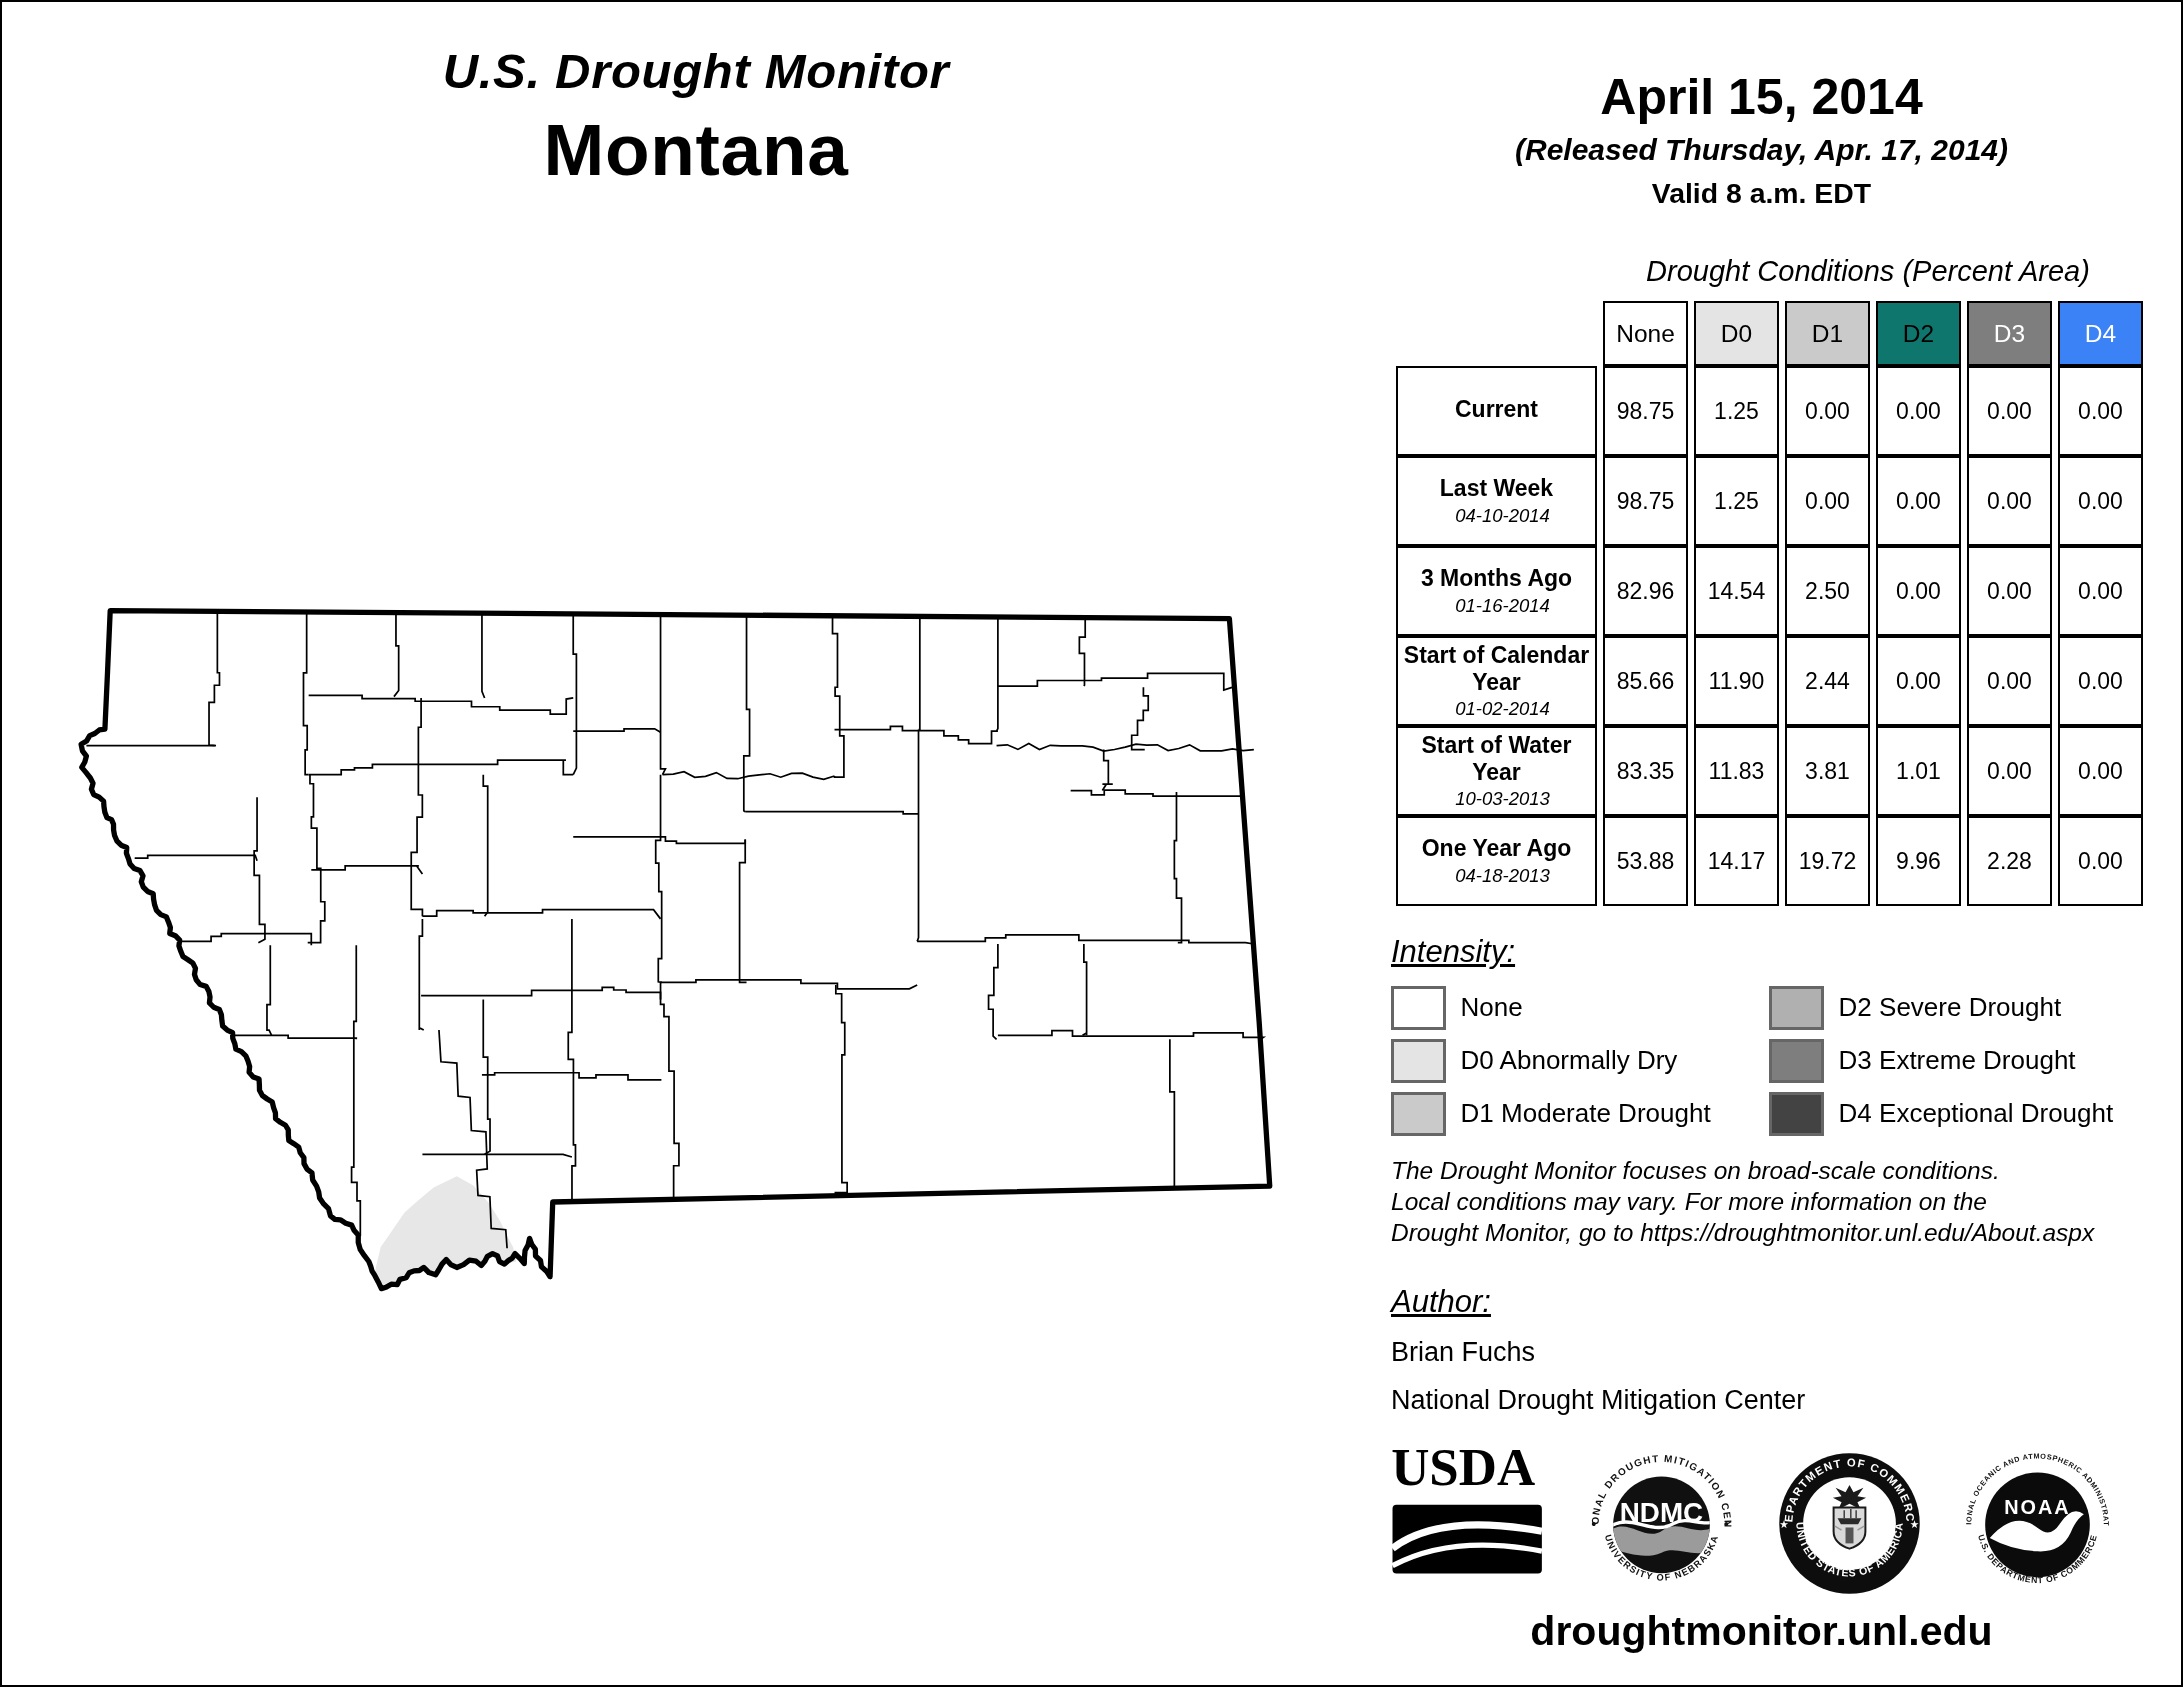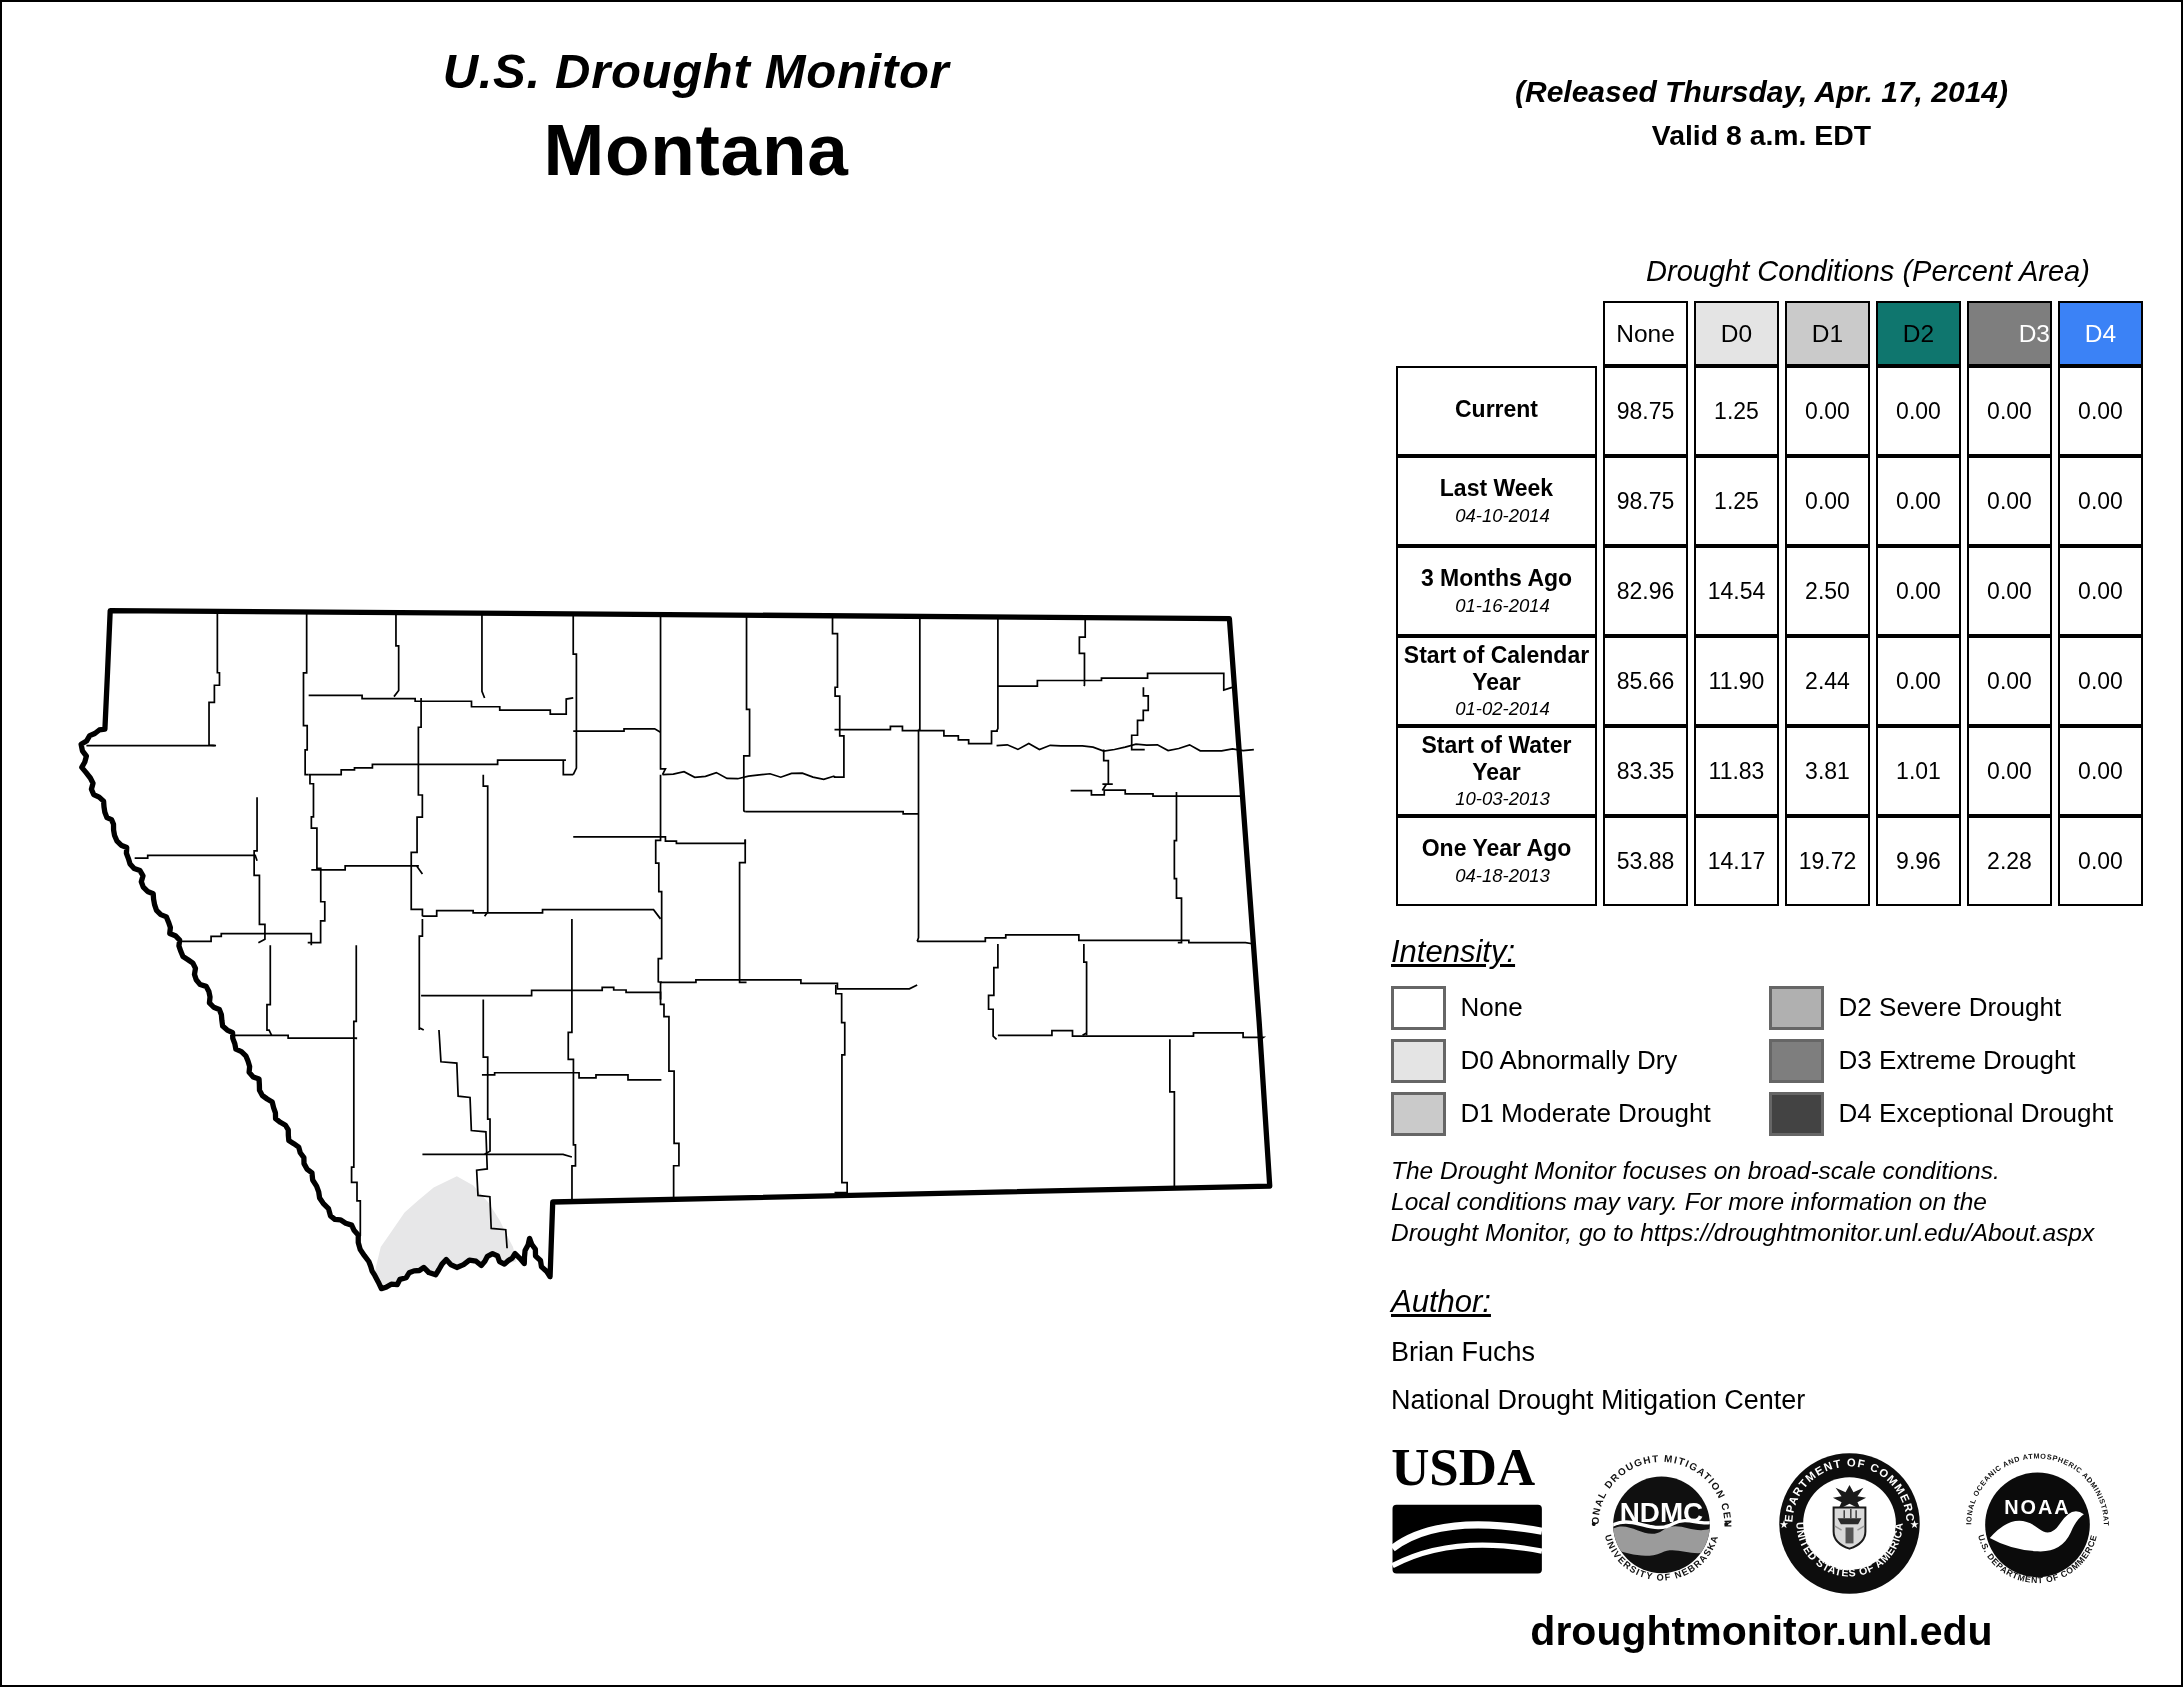--- a/index.html
+++ b/index.html
@@ -50,35 +50,36 @@
 <body>
 
 <div id="page">
 
   <div id="title-block">
     <div id="main-title">U.S. Drought Monitor</div>
     <div id="state-title">Montana</div>
   </div>
 
   <div id="date-block">
+    <div id="map-date">April 15, 2014</div>
     <div id="released">(Released Thursday, Apr. 17, 2014)</div>
     <div id="valid">Valid 8 a.m. EDT</div>
   </div>
 
   <div id="table-title">Drought Conditions (Percent Area)</div>
 
   <table id="dm-table">
     <tbody>
         <tr>
       <th class="blank"></th>
       <th class="col-head" style="background: rgb(255, 255, 255); color: rgb(0, 0, 0);">None</th>
       <th class="col-head" style="background: rgb(228, 228, 228); color: rgb(0, 0, 0);">D0</th>
       <th class="col-head" style="background: rgb(202, 202, 202); color: rgb(0, 0, 0);">D1</th>
       <th class="col-head" style="background: #0f766e; color: rgb(0, 0, 0);">D2</th>
-      <th class="col-head" style="background: rgb(126, 126, 126); color: rgb(255, 255, 255); text-align: right;">D3</th>
+      <th class="col-head" style="background: rgb(126, 126, 126); color: rgb(255, 255, 255);">D3</th>
       <th class="col-head" style="background: #3b82f6; color: rgb(255, 255, 255);">D4</th>
     </tr>
     <tr>
       <td class="row-label">
             <div class="lbl">Current</div>
             <div class="date"></div>
           </td>
       <td class="val">98.75</td>
       <td class="val">1.25</td>
       <td class="val">0.00</td>

